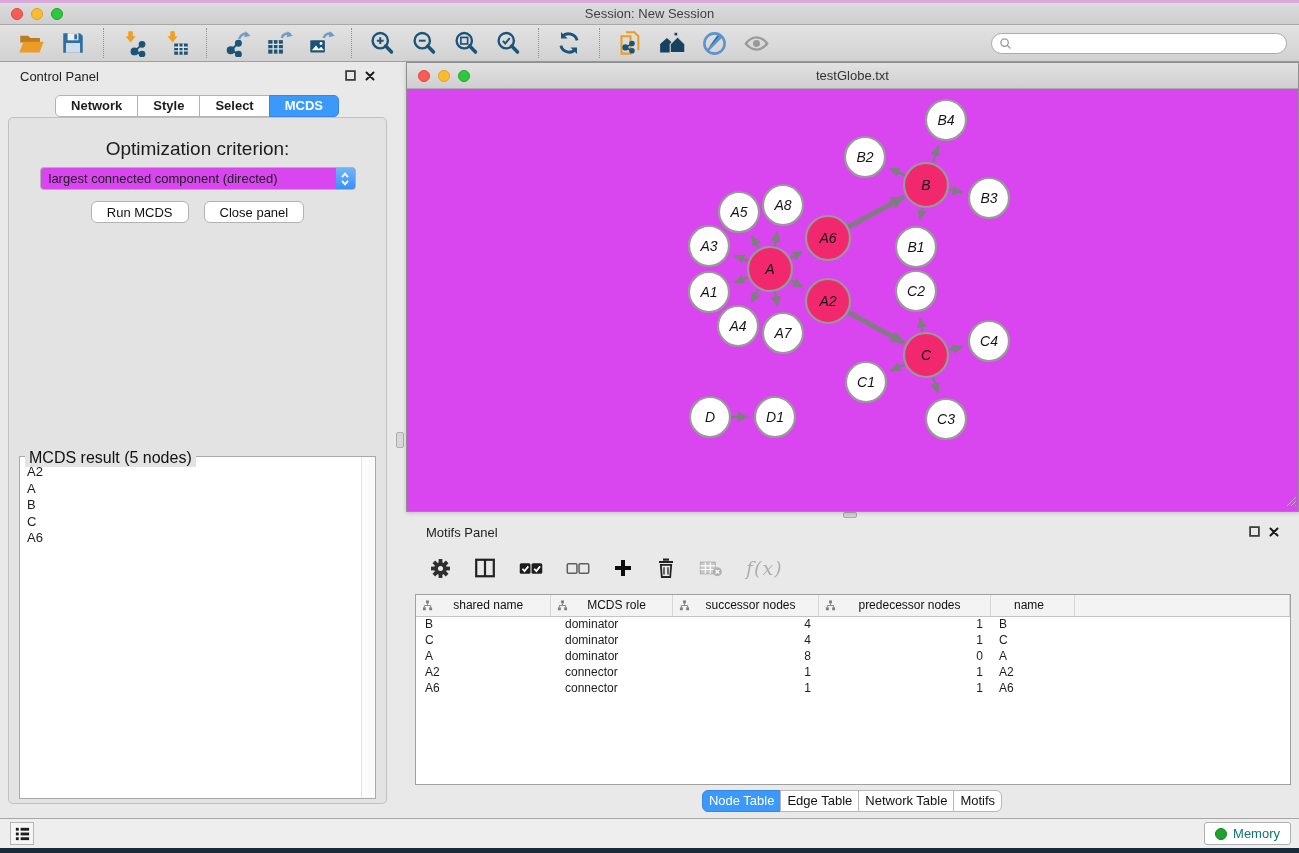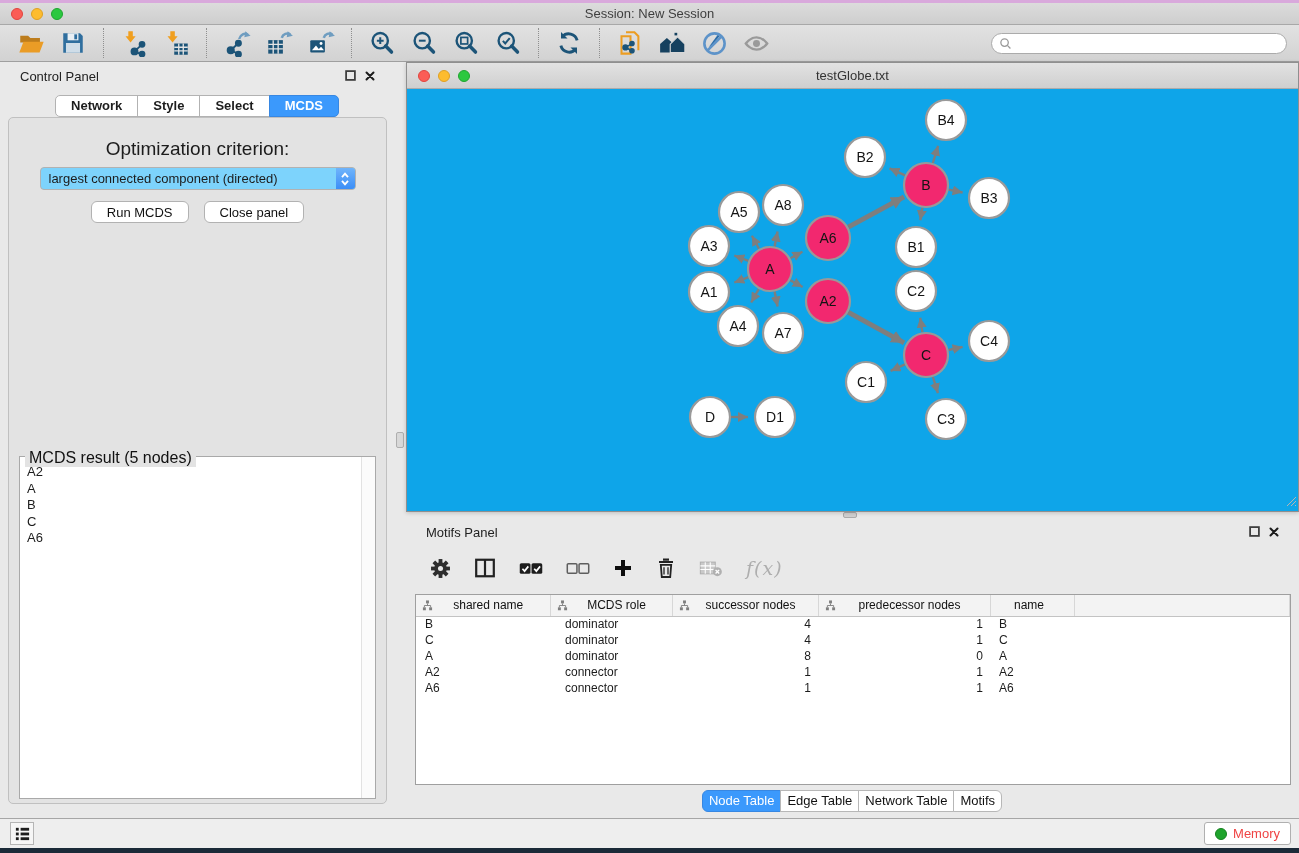--- a/index.html
+++ b/index.html
@@ -46,21 +46,21 @@
   .cp-tabs { position:absolute; top:33px; left:0; right:0; display:flex; justify-content:center; }
   .cp-tab { height:22px; line-height:20px; padding:0 15px; background:#fff; border:1px solid #b2b2b2;
     margin-left:-1px; font-size:13px; font-weight:600; color:#1c1c1c; }
   .cp-tab:first-child { border-radius:5px 0 0 5px; }
   .cp-tab:last-child { border-radius:0 5px 5px 0; }
   .cp-tab.active { background:#3b99fc; border-color:#3787e2; color:#fff; }
   .cp-body { position:absolute; left:8px; right:8px; top:55px; bottom:14px;
     background:#e3e3e3; border:1px solid #c0c0c0; border-radius:5px; }
   .opt-label { text-align:center; margin-top:20px; font-size:19px; }
   .dd-row { display:flex; justify-content:center; margin-top:7px; }
-  .dropdown { width:316px; height:23px; background:#7dd3fc; border:1px solid #b2b2b2; border-radius:4px;
+  .dropdown { width:316px; height:23px; background:#d946ef; border:1px solid #b2b2b2; border-radius:4px;
     display:flex; align-items:center; }
   .dd-text { flex:1; padding:0 8px; font-size:13px; white-space:nowrap; overflow:hidden; }
   .dd-step { width:19px; height:21px; border-radius:0 3px 3px 0;
     background:linear-gradient(#70b4fb,#3b8ef7); display:flex; align-items:center; justify-content:center; }
   .btn-row { display:flex; justify-content:center; gap:15px; margin-top:11px; }
   .btn { height:22px; padding:0 15px; background:#fff; border:1px solid #b2b2b2; border-radius:6px;
     font-size:13px; color:#111; }
   .mcds-box { position:absolute; left:10px; right:10px; top:338px; bottom:4px;
     background:#fff; border:1px solid #a9a9a9; }
   .mcds-legend { position:absolute; top:-8px; left:5px; background:#e3e3e3; padding:0 4px; font-size:16px; color:#111; }
@@ -75,21 +75,21 @@
   .hsplit { position:absolute; left:406px; top:512px; width:893px; height:6px; }
   .hsplit-handle { position:absolute; left:437px; top:0px; width:14px; height:6px;
     background:#d0d0d0; border:1px solid #aaa; border-radius:2px; }
 
   
   .net-window { position:absolute; left:406px; top:62px; width:893px; height:450px;
     background:#fff; border:1px solid #8f8f8f; box-shadow:0 1px 4px rgba(0,0,0,.18); }
   .net-titlebar { height:26px; background:linear-gradient(#e2e2e2,#cfcfcf); border-bottom:1px solid #ababab;
     display:flex; align-items:center; position:relative; }
   .net-titlebar .title { position:absolute; left:0; right:0; text-align:center; font-size:13px; color:#333; }
-  .net-canvas { position:relative; width:891px; height:422px; background:#0ea5e9; }
+  .net-canvas { position:relative; width:891px; height:422px; background:#d946ef;font-style:italic; }
   .grip { position:absolute; right:1px; bottom:1px; }
 
   
   .table-panel { position:absolute; left:406px; top:518px; width:893px; height:300px; background:#e9e9e9; }
   .tp-toolbar { display:flex; align-items:center; gap:23px; height:44px; padding-left:24px; }
   .tp-toolbar .ttb { display:flex; align-items:center; justify-content:center; }
   .fx-label { font-family:"DejaVu Serif","Liberation Serif",serif; font-style:italic;
     font-size:19px; color:#aeaeae; letter-spacing:1px; }
   .tp-table { position:absolute; left:9px; right:8px; top:76px; height:191px;
     background:#fff; border:1px solid #9f9f9f; overflow:hidden; }
@@ -113,21 +113,21 @@
   .seg:last-child { border-radius:0 6px 6px 0; }
   .seg.active { background:#3b99fc; border-color:#3787e2; color:#fff; }
 
   
   .statusbar { position:absolute; left:0; top:818px; width:100%; height:30px;
     background:#eeeeee; border-top:1px solid #a6a6a6; display:flex; align-items:center; }
   .status-list-btn { width:24px; height:23px; margin-left:10px; background:#f6f6f6;
     border:1px solid #b5b5b5; display:flex; align-items:center; justify-content:center; }
   .memory-btn { margin-left:auto; margin-right:8px; height:23px; padding:0 10px;
     background:#fff; border:1px solid #b0b0b0; border-radius:3px;
-    display:flex; align-items:center; gap:6px; font-size:13px; color:#ef4444; }
+    display:flex; align-items:center; gap:6px; font-size:13px; color:#0f766e; }
   .mem-dot { width:12px; height:12px; border-radius:50%; background:#1ea32c; border:1px solid #14821f; }
 </style>
 </head>
 <body>
 
 <div class="desktop-top"></div>
 
 <div class="titlebar">
   <div class="lights">
     <span class="light red"></span>

